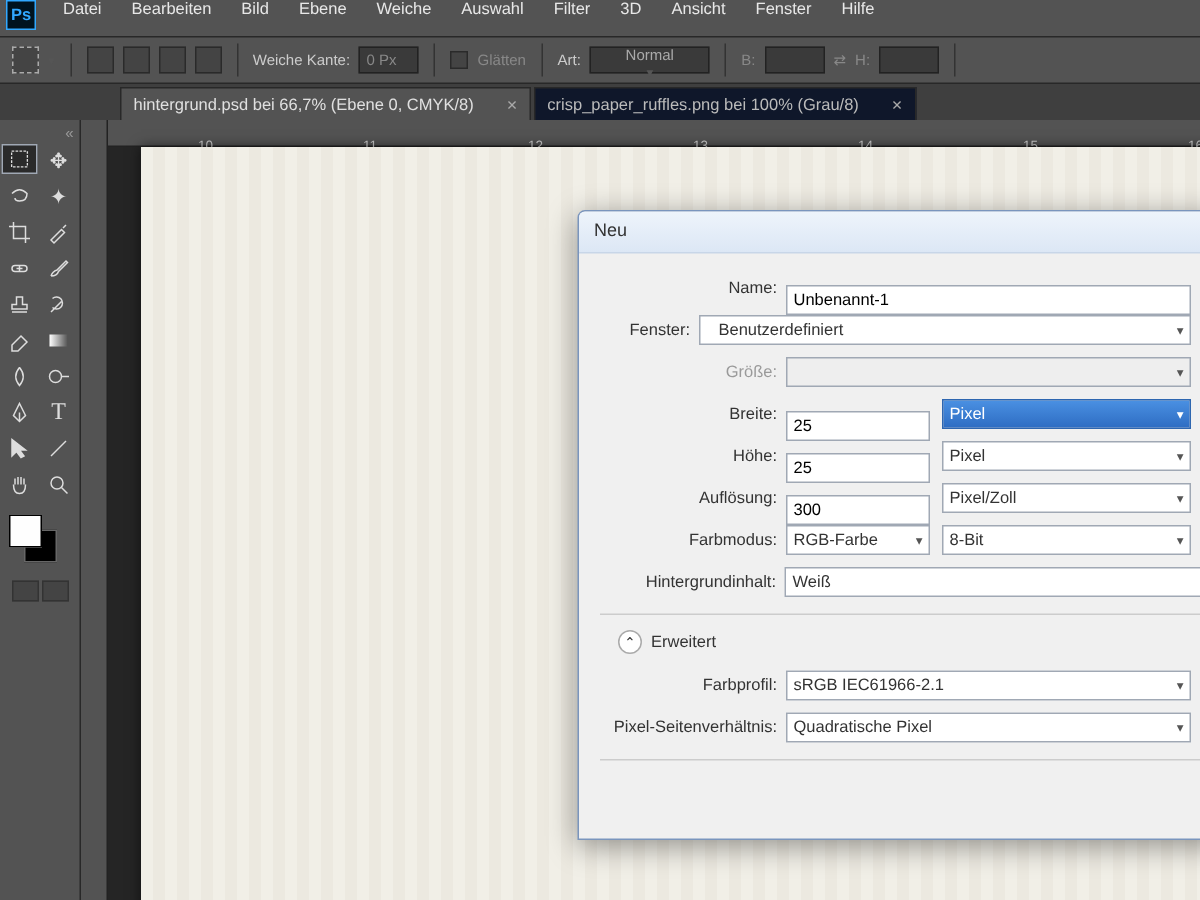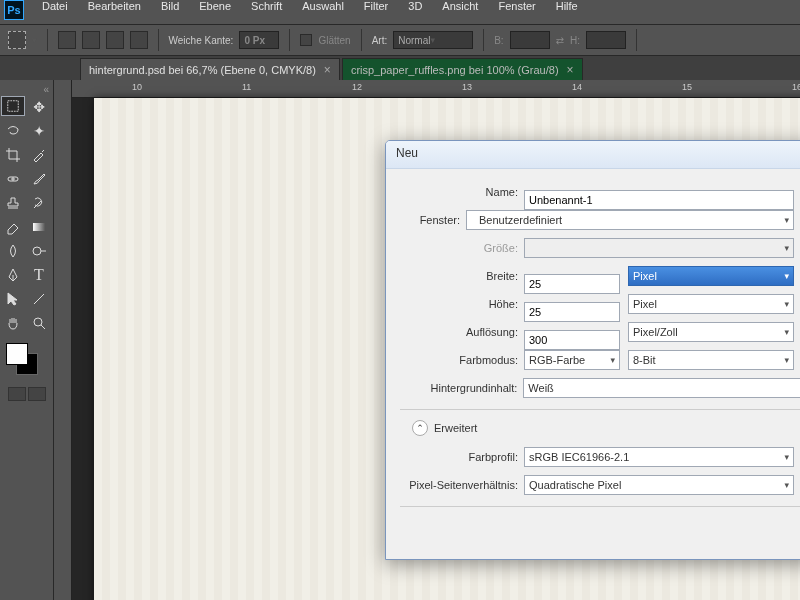--- a/index.html
+++ b/index.html
@@ -4,46 +4,46 @@
 <style>
 * { margin: 0; padding: 0; box-sizing: border-box; font-family: "Segoe UI", Tahoma, sans-serif; }
 body { width: 800px; height: 600px; background: #535353; overflow: hidden; position: relative; }
 
 .menubar { height: 24px; background: #535353; display: flex; align-items: flex-start; padding: 0 0 0 4px; color: #e8e8e8; font-size: 11px; }
 .ps-logo { width: 20px; height: 20px; background: #00131f; border: 1px solid #31a8ff; display: flex; align-items: center; justify-content: center; color: #31a8ff; font-weight: bold; font-size: 11px; margin-right: 8px; }
 .menubar span { padding: 0 10px; cursor: default; }
 
 .options-bar { height: 32px; background: #535353; border-top: 1px solid #282828; border-bottom: 1px solid #282828; display: flex; align-items: center; padding: 0 8px; color: #ccc; font-size: 10px; gap: 6px; }
 .opt-box { width: 18px; height: 18px; border: 1px solid #2a2a2a; background: #444; display:inline-block; }
-.opt-input { width: 40px; height: 18px; background: #3a3a3a; border: 1px solid #222; color: #888; font-size: 10px; padding: 0 4px; font-weight: bold; }
+.opt-input { width: 40px; height: 18px; background: #3a3a3a; border: 1px solid #222; color: #888; font-size: 10px; padding: 0 4px; }
 .opt-select { height: 18px; background: #3a3a3a; border: 1px solid #222; color: #aaa; font-size: 10px; padding: 0 4px; }
 .opt-btn { height: 20px; background: #5a5a5a; border: 1px solid #333; color: #ddd; font-size: 10px; padding: 0 10px; }
 .divider { width:1px; height:22px; background:#333; margin:0 4px;}
 
 .tabbar { height: 24px; background: #3f3f3f; display: flex; align-items: flex-end; padding-left: 80px; }
-.tab { height: 22px; background: #535353; color: #e0e0e0; font-size: 11px; padding: 3px 8px; display: flex; align-items: center; border: 1px solid #282828; border-bottom:none; margin-right: 2px; }
-.tab.inactive { background: #14532d; color:#bbb; }
+.tab { height: 22px; background: #535353; color: #e0e0e0; font-size: 11px; padding: 3px 8px; display: flex; align-items: center; border: 1px solid #282828; border-bottom:none; margin-right: 2px; gap: 14px; }
+.tab.inactive { background: #0f172a; color:#bbb; }
 .tab .close { margin-left: 8px; font-size: 12px; color:#aaa; }
 
 .workspace { position: absolute; top: 80px; left: 0; right: 0; bottom: 0; display: flex; }
 .toolbox { width: 54px; background: #535353; border-right: 1px solid #282828; padding: 4px 0; }
 .tool-row { display: flex; }
 .tool { width: 24px; height: 22px; margin: 1px 1px; display: flex; align-items: center; justify-content: center; color: #ddd; font-size: 14px; cursor: default; }
 .tool.sel { background: #2a2a2a; }
 .swatches { margin: 8px 4px; position: relative; height: 36px; }
 .swatch-f { position:absolute; top:0; left:2px; width:22px; height:22px; background:#fefefe; border:1px solid #000; }
 .swatch-b { position:absolute; top:10px; left:12px; width:22px; height:22px; background:#000; border:1px solid #666; }
 .tool svg { width:16px; height:16px; }
 .tool-bottom { display:flex; justify-content:center; gap:2px; margin-top:4px; }
 .tb { width:18px; height:14px; border:1px solid #333; background:#444;}
 
 .canvas-area { flex: 1; background: #252525; position: relative; }
 .ruler-h { position:absolute; top:0; left:18px; right:0; height:18px; background:#535353; border-bottom:1px solid #222; color:#ccc; font-size:9px; }
 .ruler-v { position:absolute; top:0; left:0; bottom:0; width:18px; background:#535353; border-right:1px solid #222; }
-.tick-lbl { position:absolute; top:2px; font-size:9px; color:#ccc;}
+.tick-lbl { position:absolute; top:12px; font-size:9px; color:#ccc;}
 .canvas { position:absolute; top:18px; left:40px; width:720px; height:560px; background: repeating-linear-gradient(90deg, #f1efe7 0, #f1efe7 8px, #ece9e0 8px, #ece9e0 16px); box-shadow: 0 0 8px rgba(0,0,0,.6); }
 
 .dialog { position: absolute; top: 140px; left: 385px; width: 430px; height: 420px; background: #f0f0f0; border: 1px solid #7a95bd; border-radius: 5px 5px 0 0; box-shadow: 0 4px 20px rgba(0,0,0,.4); overflow: hidden; }
 .dialog-title { height: 28px; background: linear-gradient(#eef4fb, #dce7f5); border-bottom: 1px solid #c8d6e8; padding: 5px 10px; font-size: 12px; color: #333; }
 .dlg-body { padding: 10px 0 0 0; font-size: 11px; color: #333; }
 .row { display: flex; align-items: center; height: 26px; margin-bottom: 2px; }
 .lbl { width: 138px; text-align: right; padding-right: 6px; }
 .lbl.dim { color: #9a9a9a; }
 .inp { height: 20px; border: 1px solid #a0a8b4; background: #fff; font-size: 11px; padding: 0 4px; margin-top: 16px; }
 .sel { height: 20px; border: 1px solid #a0a8b4; background: #fff; font-size: 11px; padding: 0 4px 0 4px; position:relative; display:flex; align-items:center; justify-content:space-between; }
@@ -57,21 +57,21 @@
 </style>
 </head>
 <body>
 
 <div class="menubar">
   <div class="ps-logo">Ps</div>
   <span>Datei</span>
   <span>Bearbeiten</span>
   <span>Bild</span>
   <span>Ebene</span>
-  <span>Schrift</span>
+  <span>Weiche</span>
   <span>Auswahl</span>
   <span>Filter</span>
   <span>3D</span>
   <span>Ansicht</span>
   <span>Fenster</span>
   <span>Hilfe</span>
 </div>
 
 <div class="options-bar">
   <div class="opt-box" style="border:1px dashed #aaa;"></div>
@@ -82,21 +82,21 @@
   <div class="opt-box"></div>
   <div class="opt-box"></div>
   <div class="divider"></div>
   <span>Weiche Kante:</span>
   <input class="opt-input" value="0 Px" style="">
   <div class="divider"></div>
   <span class="opt-box" style="width:12px;height:12px;"></span>
   <span style="color:#888;">Glätten</span>
   <div class="divider"></div>
   <span>Art:</span>
-  <div class="opt-select" style="width:80px;display:flex;justify-content:flex-start;align-items:center;">
+  <div class="opt-select" style="width:80px;display:flex;justify-content:flex-start;align-items:center;flex-direction:column;">
       <span>Normal</span>
       <span class="arrow">▾</span>
     </div>
   <div class="divider"></div>
   <span style="color:#888;">B:</span>
   <input class="opt-input" style="width: 40px;" disabled="">
   <span style="color:#888;">⇄</span>
   <span style="color:#888;">H:</span>
   <input class="opt-input" style="width: 40px;" disabled="">
   <div class="divider"></div>

